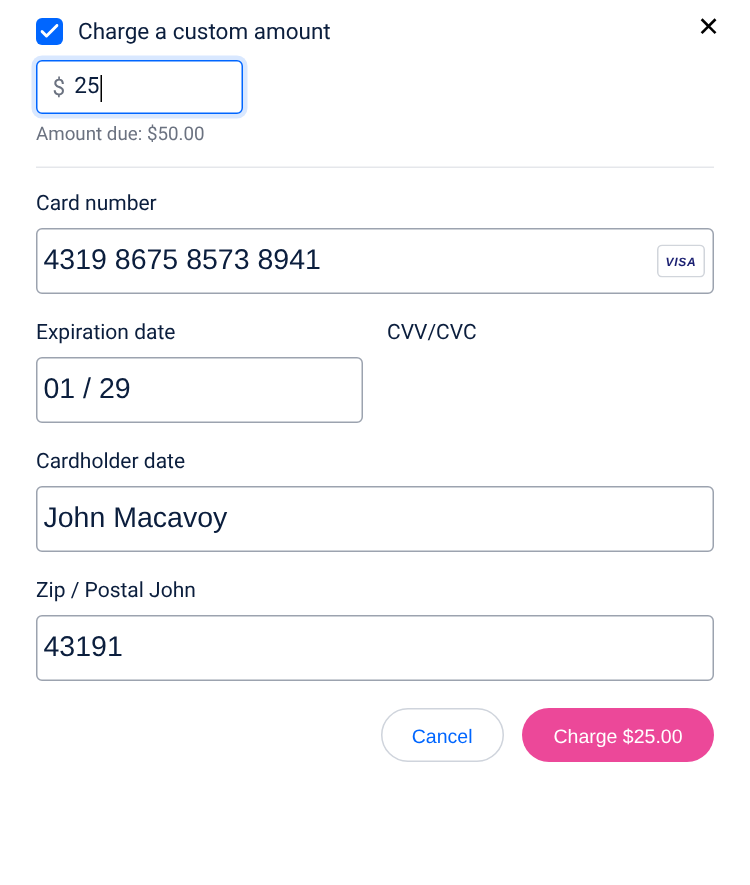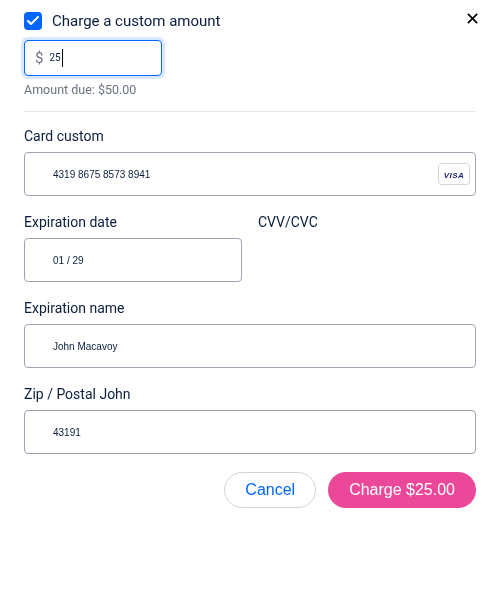--- a/index.html
+++ b/index.html
@@ -69,21 +69,21 @@
     margin-bottom: 6px;
   }
   .amount-prefix {
     color: #6b7280;
     font-size: 15px;
     margin-right: 6px;
   }
   .amount-input {
     border: none;
     outline: none;
-    font-size: 10px;
+    font-size: 15px;
     width: 100%;
     color: #0b1e3d;
     padding: 0;
   }
   .amount-due {
     font-size: 12.5px;
     color: #6b7280;
     margin-bottom: 14px;
   }
   hr.divider {
@@ -99,22 +99,22 @@
   }
   .input-wrap {
     position: relative;
     width: 100%;
   }
   .txt {
     width: 100%;
     height: 44px;
     border: 1px solid #9ca3af;
     border-radius: 4px;
-    padding: 0 28px;
-    font-size: 10px;
+    padding: 0 4px;
+    font-size: 19px;
     color: #0b1e3d;
     outline: none;
     background: #fff;
   }
   .txt.card { padding-right: 55px; }
   .txt.cvv { padding-right: 45px; }
   .card-brand {
     position: absolute;
     right: 6px;
     top: 50%;
@@ -138,21 +138,21 @@
   .section { margin-bottom: 18px; }
   .footer {
     display: flex;
     justify-content: flex-end;
     gap: 12px;
     margin-top: 12px;
   }
   .btn {
     height: 36px;
     border-radius: 18px;
-    font-size: 16px;
+    font-size: 13px;
     padding: 0 20px;
     cursor: pointer;
     display: inline-flex;
     align-items: center;
     justify-content: center;
     border: 1px solid transparent;
   }
   .btn-secondary {
     background: #fff;
     color: #0066ff;
@@ -192,42 +192,42 @@
 
 <div class="amount-input-wrap">
   <span class="amount-prefix">$</span>
   <span class="amount-input"><span>25</span><span class="caret"></span></span>
 </div>
 <div class="amount-due">Amount due: $50.00</div>
 
 <hr class="divider">
 
 <div class="section">
-  <label class="field-label">Card custom</label>
+  <label class="field-label">Card number</label>
   <div class="input-wrap">
     <input class="txt card" type="text" value="4319 8675 8573 8941" style="">
     <svg class="card-brand" viewBox="0 0 32 22">
       <rect x="0.5" y="0.5" width="31" height="21" rx="3" fill="#fff" stroke="#d1d5db"></rect>
       <text x="16" y="14.5" text-anchor="middle" font-family="Arial, sans-serif" font-size="8" font-weight="800" font-style="italic" fill="#1a1f71" letter-spacing="0.5">VISA</text>
     </svg>
   </div>
 </div>
 
 <div class="section row2">
   <div>
     <label class="field-label">Expiration date</label>
     <input class="txt" type="text" value="01 / 29" style="">
   </div>
   <div>
     <label class="field-label">CVV/CVC</label>
   </div>
 </div>
 
 <div class="section">
-  <label class="field-label">Expiration name</label>
+  <label class="field-label">Cardholder date</label>
   <input class="txt" type="text" value="John Macavoy" style="">
 </div>
 
 <div class="section">
   <label class="field-label">Zip / Postal John</label>
   <input class="txt" type="text" value="43191" style="">
 </div>
 
 <div class="footer">
   <button class="btn btn-secondary">Cancel</button>

